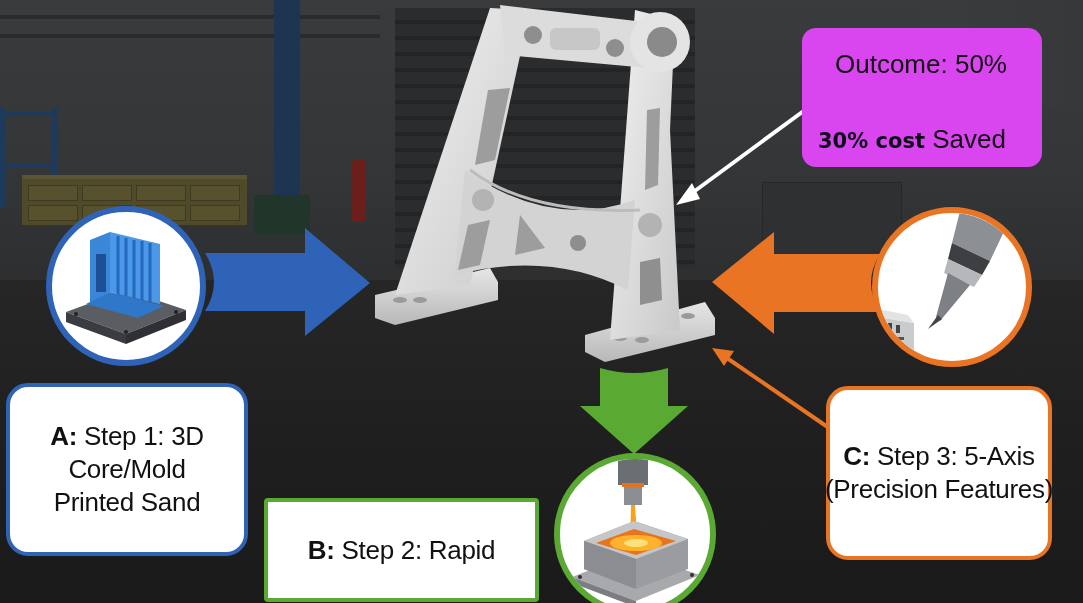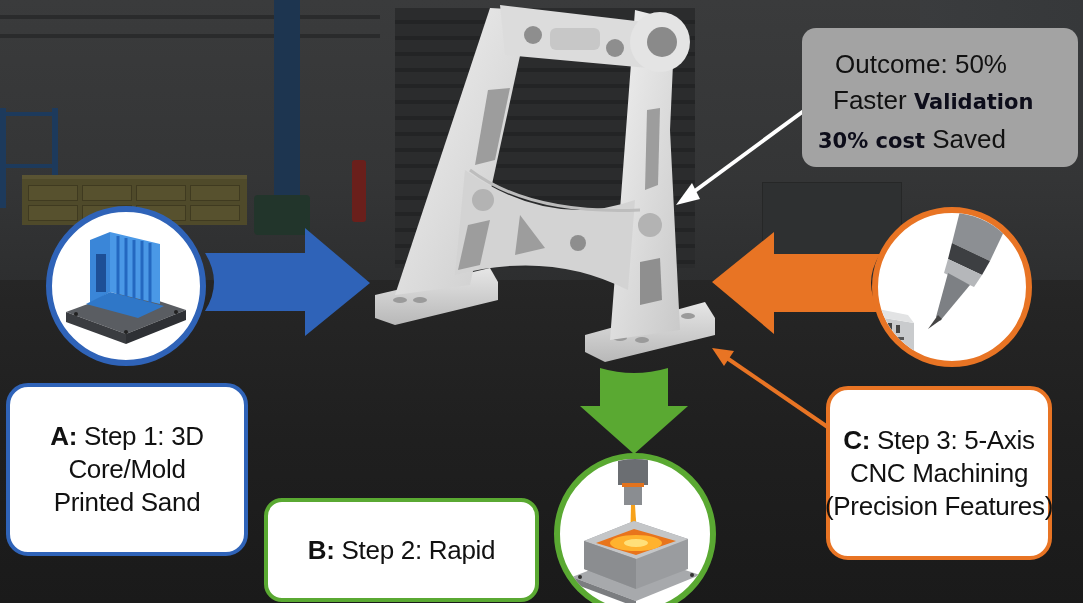--- a/index.html
+++ b/index.html
@@ -40,27 +40,27 @@
   .circle svg { position: absolute; inset: 0; width: 100%; height: 100%; }
 
   
   .arrow-svg { position: absolute; overflow: visible; }
 
   
   .label-box { position: absolute; background: #ffffff; border-radius: 22px;
                display: flex; flex-direction: column; align-items: center; justify-content: center;
                color: #111; font-size: 26px; line-height: 33px; text-align: center; letter-spacing: -0.3px; }
   .label-box.a { left: 6px; top: 383px; width: 242px; height: 173px; border: 4px solid #2f63b8; }
-  .label-box.b { left: 264px; top: 498px; width: 275px; height: 104px; border: 4px solid #5aa932; border-radius: 18px; }
+  .label-box.b { left: 264px; top: 498px; width: 275px; height: 104px; border: 4px solid #5aa932; border-radius: 4px; }
   .label-box.c { left: 826px; top: 386px; width: 226px; height: 174px; border: 4px solid #e87424; }
   .label-box .line { display: block; white-space: nowrap; }
   .label-box b { font-weight: bold; }
 
-  .outcome-box { position: absolute; left: 802px; top: 28px; width: 276px; height: 139px;
-                 background: #a3a3a3; border-radius: 14px; color: #111;
+  .outcome-box { position: absolute; left: 802px; top: 28px; width: 240px; height: 139px;
+                 background: #d946ef; border-radius: 14px; color: #111;
                  font-size: 26px; line-height: 33px; }
   .outcome-box .l1 { position: absolute; left: 33px; top: 20px; white-space: nowrap; }
   .outcome-box .l2 { position: absolute; left: 31px; top: 56px; white-space: nowrap; }
   .outcome-box .l3 { position: absolute; left: 16px; top: 95px; white-space: nowrap; }
   .outcome-box .bold-dv { font-family: "DejaVu Sans", sans-serif; font-weight: bold; font-size: 21px; color: #0d0d1a; }
 </style>
 </head>
 <body>
 
 <div class="scene">
@@ -215,31 +215,29 @@
     <path d="M0 104 L36 110 L36 148 L0 148 Z" fill="#c9cbcd"></path>
     <path d="M0 96 L30 102 L36 110 L0 104 Z" fill="#e2e3e4"></path>
     <rect x="10" y="110" width="4" height="8" fill="#444"></rect>
     <rect x="18" y="112" width="4" height="8" fill="#444"></rect>
     <rect x="8" y="124" width="18" height="3" fill="#555"></rect>
   </svg>
 </div>
 
 <div class="outcome-box">
   <span class="l1">Outcome: 50%</span>
-  <span class="l2"><span>Faster </span><span class="bold-dv">Validation</span></span>
   <span class="l3"><span class="bold-dv">30% cost</span><span> Saved</span></span>
 </div>
 
 <div class="label-box a">
   <span class="line"><b>A:</b><span> Step 1: 3D</span></span>
   <span class="line">Core/Mold</span>
   <span class="line">Printed Sand</span>
 </div>
 
 <div class="label-box b">
   <span class="line"><b>B:</b><span> Step 2: Rapid</span></span>
 </div>
 
 <div class="label-box c">
   <span class="line"><b>C:</b><span> Step 3: 5-Axis</span></span>
-  <span class="line">CNC Machining</span>
   <span class="line">(Precision Features)</span>
 </div>
 
 </body></html>

